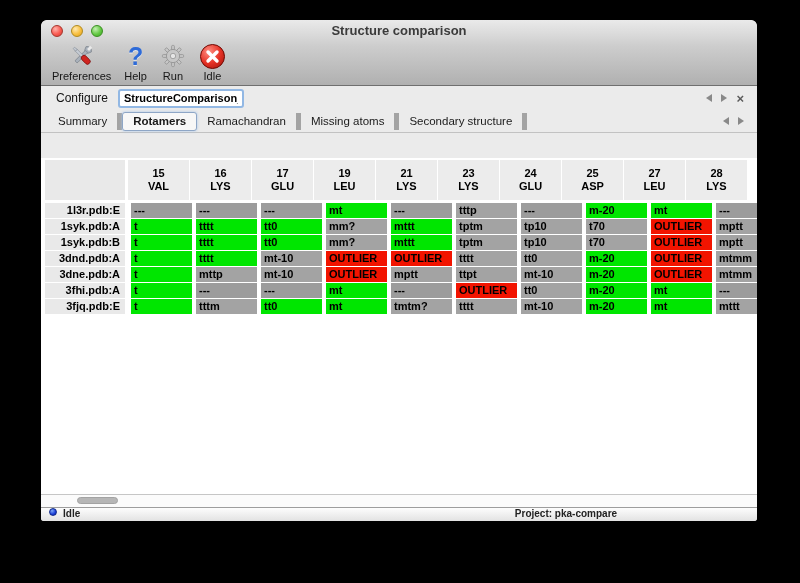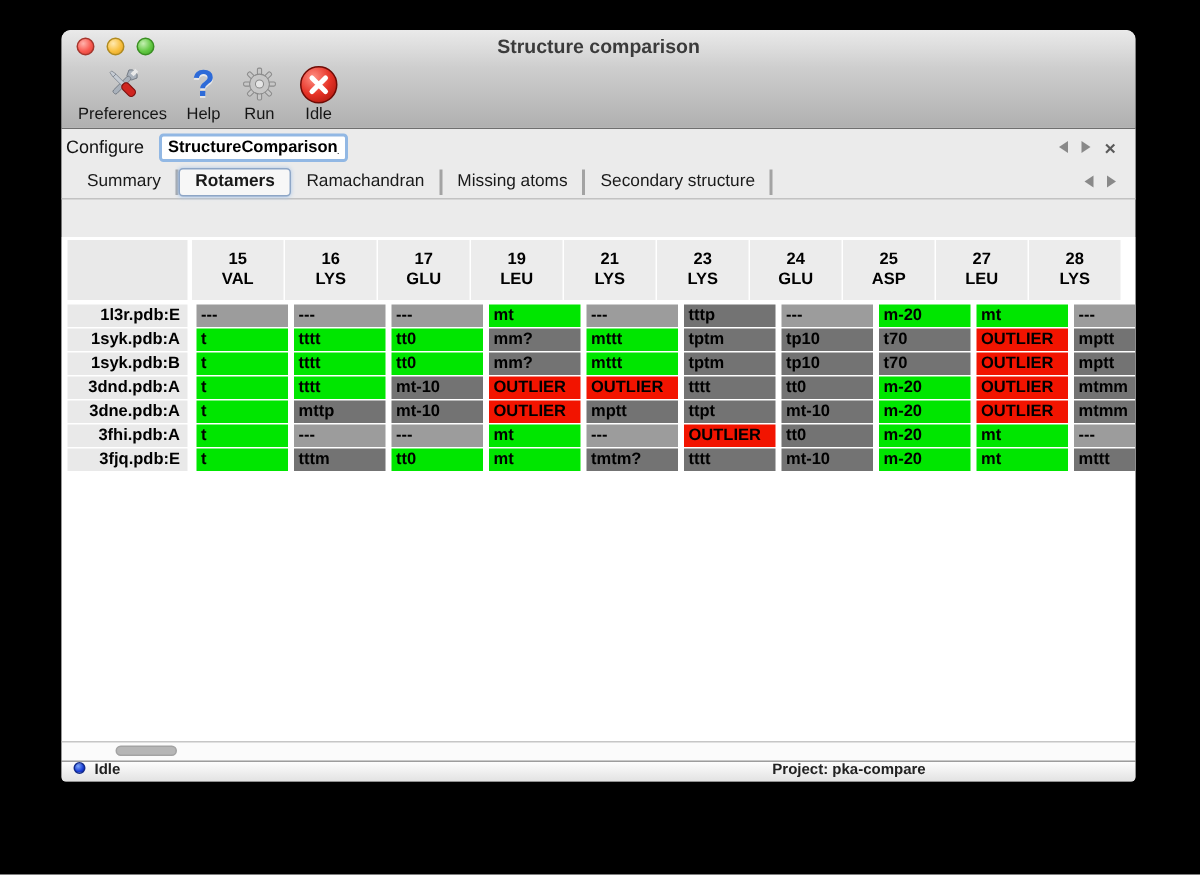--- a/index.html
+++ b/index.html
@@ -14,46 +14,46 @@
   .light{width:12px;height:12px;border-radius:50%;box-sizing:border-box;}
   .l-red{background:radial-gradient(circle at 35% 30%,#ffb3ac,#f95a51 55%,#d33b31);border:1px solid #a5352c;}
   .l-yellow{background:radial-gradient(circle at 35% 30%,#ffe9b0,#f8bf3e 55%,#dd9e22);border:1px solid #b08a1f;}
   .l-green{background:radial-gradient(circle at 35% 30%,#c4f0b2,#64c944 55%,#3da426);border:1px solid #3a8f22;}
   .toolbar{display:flex;align-items:flex-end;gap:13px;padding:1px 0 3px 11px;height:44px;box-sizing:border-box;}
   .tbtn{display:flex;flex-direction:column;align-items:center;gap:0;cursor:default;}
   .ticon{height:28px;display:flex;align-items:center;justify-content:center;}
   .tlabel{font-size:11px;color:#161616;line-height:12px;}
   .qmark{font-size:25px;font-weight:bold;color:#2e6bd8;line-height:26px;text-shadow:0 1px 0 rgba(255,255,255,.6);}
   
-  .cfgrow{height:24px;background:#ebebeb;display:flex;align-items:center;padding-left:3px;position:relative;flex:0 0 auto;}
+  .cfgrow{height:24px;background:#ebebeb;display:flex;align-items:center;padding-left:15px;position:relative;flex:0 0 auto;}
   .cfglabel{font-size:12px;color:#111;}
   .cfgfield{margin-left:10px;width:114px;height:13px;background:#fff;border:2px solid #92b8e4;border-radius:3px;
     font-family:"Liberation Sans",sans-serif;font-size:11px;font-weight:bold;padding:1px 4px;color:#000;outline:none;}
   .navcluster{position:absolute;right:13px;top:0;height:100%;display:flex;gap:9px;align-items:center;}
   .tri-l{width:0;height:0;border-top:4px solid transparent;border-bottom:4px solid transparent;border-right:6px solid #898989;}
   .tri-r{width:0;height:0;border-top:4px solid transparent;border-bottom:4px solid transparent;border-left:6px solid #898989;}
   .xclose{font-size:13px;font-weight:bold;color:#5a5a5a;line-height:13px;}
   
   .tabrow{height:22px;background:#ebebeb;border-bottom:1px solid #c2c2c2;display:flex;align-items:center;padding-left:7px;position:relative;flex:0 0 auto;}
-  .tab{font-size:11.5px;color:#1a1a1a;padding:2px 10px;border-right:2px solid #a3a3a3;line-height:13px;cursor:default;}
+  .tab{font-size:11.5px;color:#1a1a1a;padding:2px 10px;border-right:5px solid #a3a3a3;line-height:13px;cursor:default;}
   .tab.sel{font-weight:bold;background:#f7f7f7;border:1px solid #8ea6c6;border-radius:3px;box-shadow:0 0 3px #a8c6ea;}
   
   .content{flex:1 1 auto;background:#fff;padding-left:4px;overflow:hidden;margin-top:25px;}
   .hrow{display:flex;gap:1px;padding-top:2px;margin-bottom:3px;}
   .hcorner{width:80px;margin-right:2px;background:#e9e9e9;flex:0 0 auto;}
   .hcell{width:61px;height:40px;background:#ececec;display:flex;flex-direction:column;align-items:center;justify-content:center;
     font-size:11px;font-weight:bold;color:#000;line-height:13px;flex:0 0 auto;}
   .trow{display:flex;gap:4px;margin-bottom:1px;}
   .rlabel{width:80px;margin-right:2px;background:#e9e9e9;text-align:right;padding-right:5px;box-sizing:border-box;
     font-size:11px;font-weight:bold;line-height:15px;color:#000;flex:0 0 auto;}
   .cell{width:61px;height:15px;font-size:11px;font-weight:bold;line-height:15px;padding-left:3px;box-sizing:border-box;
     overflow:hidden;white-space:nowrap;color:#000;flex:0 0 auto;}
   .cell.sliver{width:6px;padding:0;}
   .s-favored{background:#00e600;}
-  .s-allowed{background:#737373;}
+  .s-allowed{background:#a3a3a3;}
   .s-outlier{background:#f21400;}
   .s-missing{background:#9c9c9c;}
   
   .hscroll{height:12px;border-top:1px solid #c6c6c6;background:#fbfbfb;position:relative;flex:0 0 auto;}
   .thumb{position:absolute;left:36px;top:2px;width:41px;height:7px;border-radius:4px;background:#b6b6b6;border:1px solid #a3a3a3;box-sizing:border-box;}
   .statusbar{height:13px;background:linear-gradient(#fdfdfd,#e2e2e2);border-top:1px solid #9d9d9d;display:flex;
     font-size:10px;font-weight:bold;color:#222;position:relative;flex:0 0 auto;}
   .sdot{width:8px;height:8px;border-radius:50%;margin:0 6px 0 8px;box-sizing:border-box;
     background:radial-gradient(circle at 35% 30%,#7fa8f8,#1b3fd8 60%,#0a1f9a);border:1px solid #122a8a;}
   .sproject{position:absolute;left:334px;right:0;text-align:center;}

